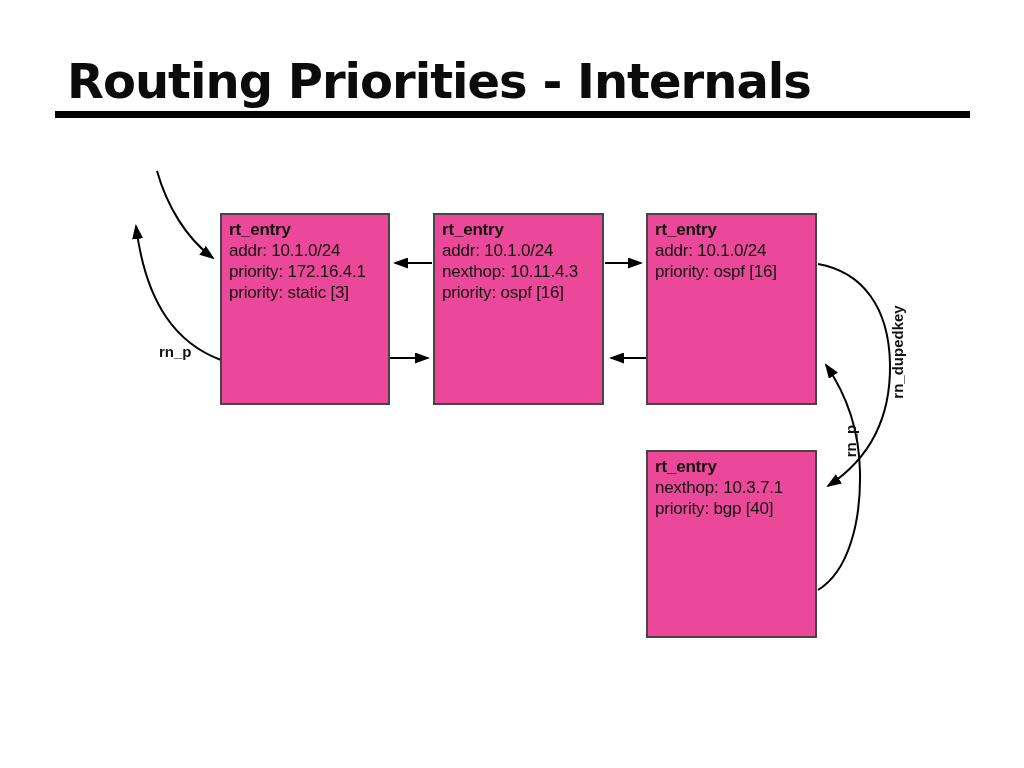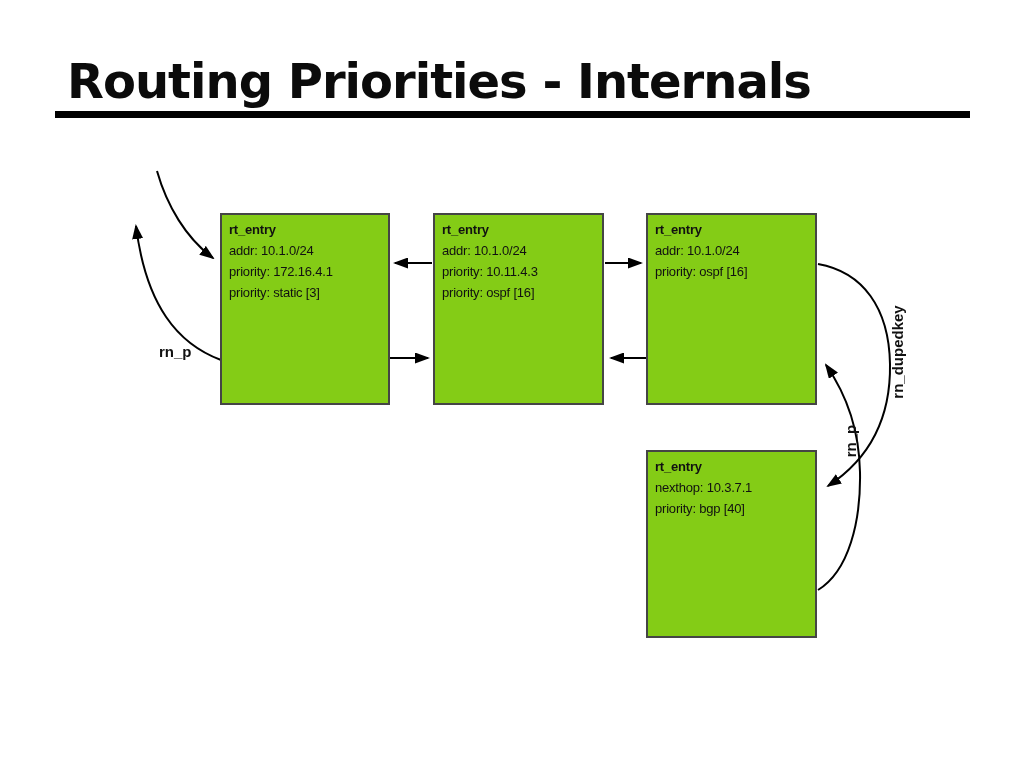--- a/index.html
+++ b/index.html
@@ -35,23 +35,23 @@
   .diagram-svg {
     position: absolute;
     left: 0;
     top: 0;
     width: 1024px;
     height: 768px;
   }
   .node {
     position: absolute;
     border: 2px solid #454545;
-    background: #84cc16;
+    background: #ec4899;
     padding: 4px 0 0 7px;
-    font-size: 13px;
+    font-size: 17px;
     line-height: 21px;
     color: #111111;
     letter-spacing: -0.2px;
   }
   .node-title { font-weight: bold; }
   .diagram-label {
     position: absolute;
     font-size: 15px;
     font-weight: bold;
     color: #111111;
@@ -90,21 +90,21 @@
   <div class="node" style="left:220px; top:213px; width:170px; height:192px;">
     <div class="node-title">rt_entry</div>
     <div class="node-line">addr: 10.1.0/24</div>
     <div class="node-line">priority: 172.16.4.1</div>
     <div class="node-line">priority: static [3]</div>
   </div>
 
   <div class="node" style="left:433px; top:213px; width:171px; height:192px;">
     <div class="node-title">rt_entry</div>
     <div class="node-line">addr: 10.1.0/24</div>
-    <div class="node-line">priority: 10.11.4.3</div>
+    <div class="node-line">nexthop: 10.11.4.3</div>
     <div class="node-line">priority: ospf [16]</div>
   </div>
 
   <div class="node" style="left:646px; top:213px; width:171px; height:192px;">
     <div class="node-title">rt_entry</div>
     <div class="node-line">addr: 10.1.0/24</div>
     <div class="node-line">priority: ospf [16]</div>
   </div>
 
   <div class="node" style="left:646px; top:450px; width:171px; height:188px;">

